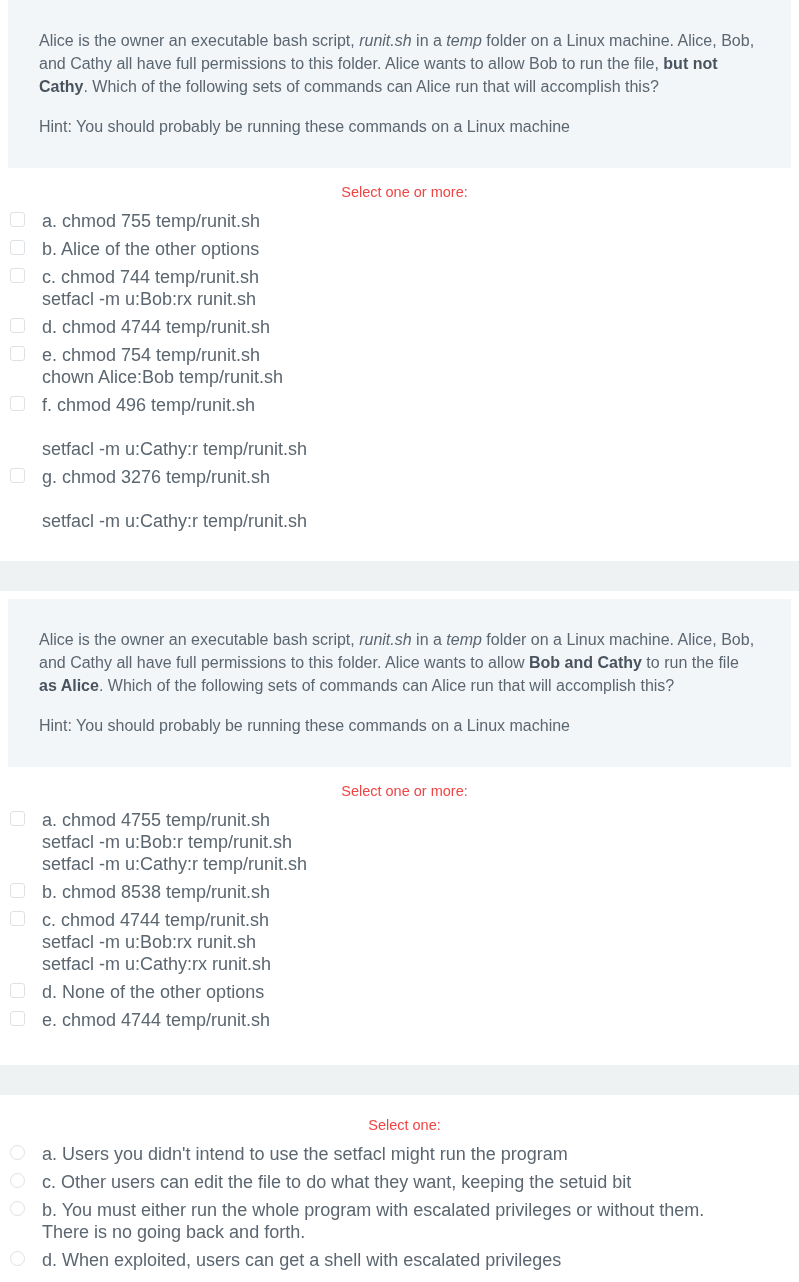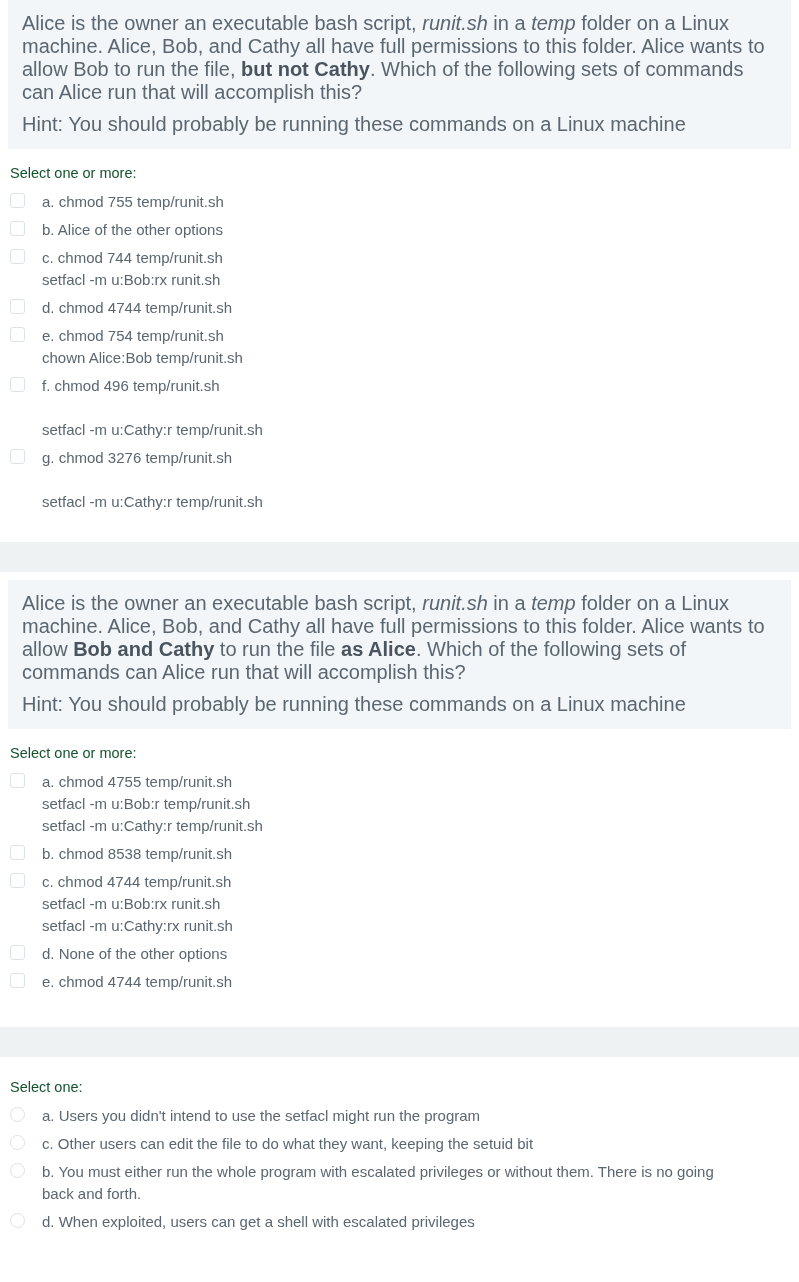--- a/index.html
+++ b/index.html
@@ -23,45 +23,46 @@
   .question-block {
     padding: 0;
   }
   .qtext-box {
     margin: 0 8px;
     background: #f2f6f9;
     padding: 12px 14px 13px 14px;
     box-sizing: border-box;
   }
   .qtext-line {
-    font-size: 20px;
+    font-size: 16px;
     line-height: 23px;
     color: #5b6670;
-    margin: 0;
+    margin: 17px;
   }
   .qtext-line + .qtext-line {
     margin-top: 9px;
   }
   .qtext-line i {
     font-style: italic;
   }
   .qtext-line b {
     font-weight: bold;
     color: #4a545e;
   }
 
   
   .answers {
     padding: 14px 0 10px 10px;
   }
   .select-label {
     font-size: 14.5px;
     line-height: 20px;
-    color: #14532d;
+    color: #ef4444;
     margin: 0 0 8px 0;
+    text-align: center;
   }
   .option-row {
     display: flex;
     align-items: flex-start;
     margin-bottom: 6px;
   }
   .ctrl-cell {
     flex: 0 0 32px;
     display: flex;
     justify-content: flex-start;
@@ -80,21 +81,21 @@
     width: 15px;
     height: 15px;
     border: 1px solid #dde2e6;
     border-radius: 50%;
     background: #ffffff;
     box-sizing: border-box;
     display: block;
   }
   .option-text {
     flex: 1 1 auto;
-    font-size: 15px;
+    font-size: 18px;
     line-height: 22px;
     color: #5b6670;
     padding-right: 80px;
     white-space: pre-line;
   }
 
   
   .separator {
     width: 100%;
     background: #eff2f3;

